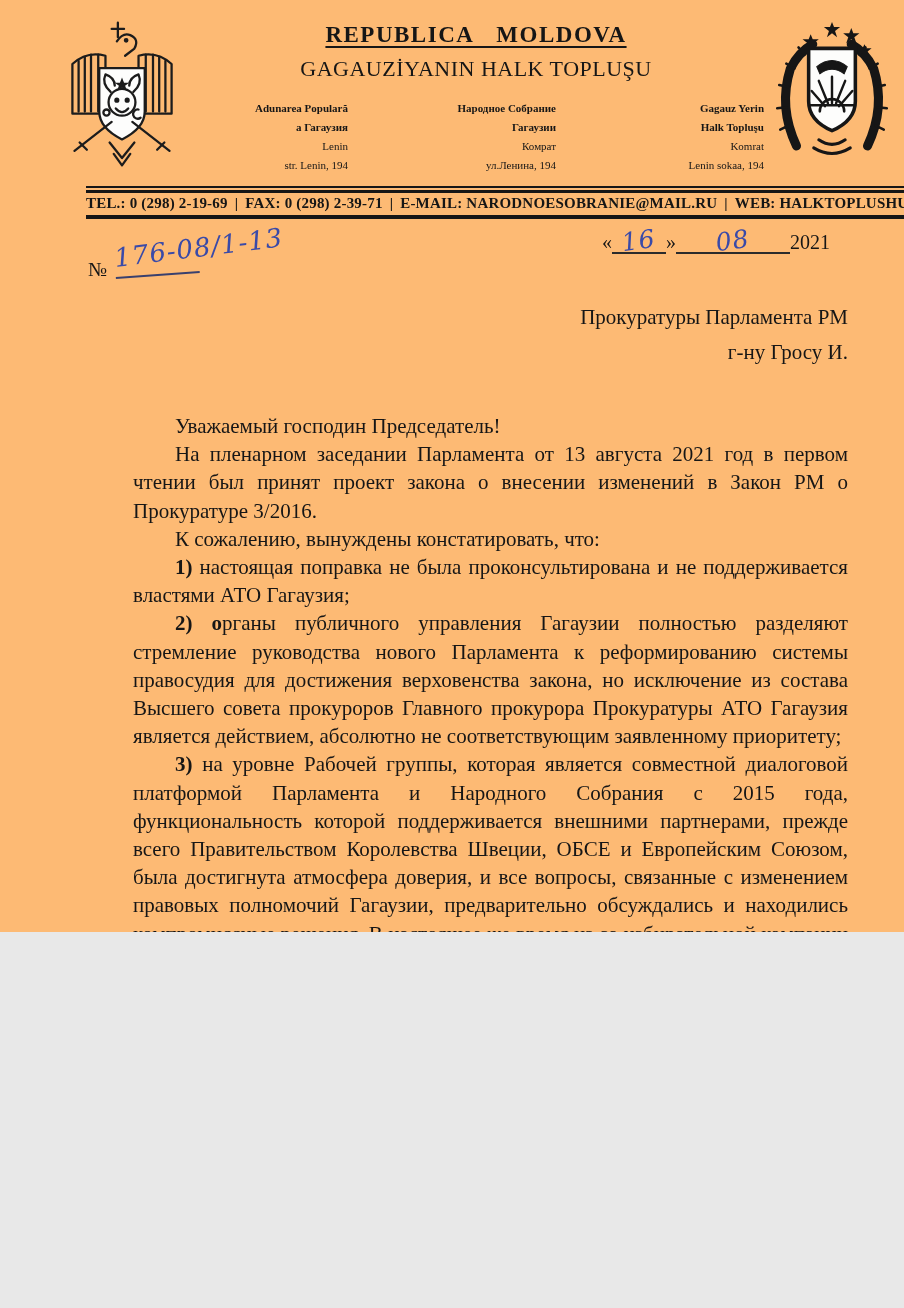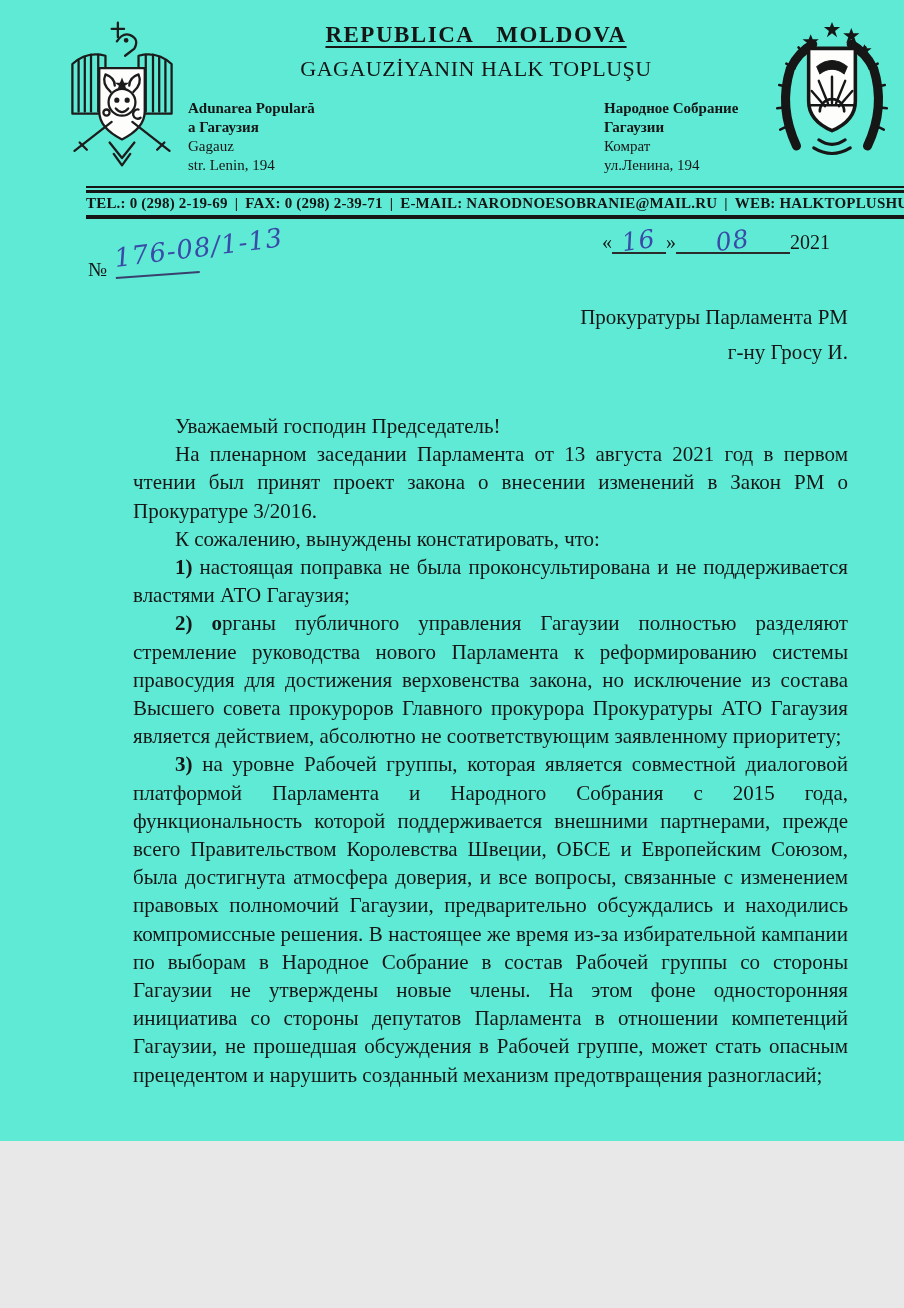--- a/index.html
+++ b/index.html
@@ -1,31 +1,31 @@
 <!DOCTYPE html>
 <html><head>
 <meta charset="utf-8">
 <style>
   html,body{margin:0;padding:0;background:#e8e8e8;}
   .page{
-    position:relative; width:904px; height:1141px; margin:0 auto;
-    background:#5eead4; color:#161616; overflow:hidden;
+    position:relative; width:904px; height:932px; margin:0 auto;
+    background:#fdba74; color:#161616; overflow:hidden;
     font-family:"Liberation Serif", serif;
   }
   
   .emblem-left{position:absolute; left:60px; top:16px; width:124px; height:156px;}
   .emblem-right{position:absolute; left:766px; top:12px; width:132px; height:156px;}
   .head-center{position:absolute; left:186px; top:22px; width:580px; text-align:center;}
   .country-title{
     font-size:23px; font-weight:bold; letter-spacing:1.5px; word-spacing:16px;
     text-decoration:underline; text-underline-offset:4px;
   }
   .org-title{font-size:22px; font-weight:normal; letter-spacing:.5px; margin-top:8px;}
   .addr-row{display:flex; justify-content:space-between; margin-top:17px; padding:0 2px;}
-  .addr-col{font-size:15px; line-height:19px; text-align:left; min-width:160px;}
+  .addr-col{font-size:11px; line-height:19px; text-align:right; min-width:160px;}
   .addr-col .b{font-weight:bold;}
   
   .contact-bar{position:absolute; left:86px; right:0; top:186px;}
   .rule{background:#161616;}
   .rule-a{height:2px;}
   .rule-b{height:3px; margin-top:2px;}
   .rule-c{height:4px;}
   .contact-text{
     text-align:center; font-weight:bold; font-size:15px; letter-spacing:.2px;
     padding:2px 0 3px 0; white-space:nowrap;
@@ -111,28 +111,34 @@
     </svg>
   </div>
 
   <div class="head-center">
     <div class="country-title">REPUBLICA MOLDOVA</div>
     <div class="org-title">GAGAUZİYANIN HALK TOPLUŞU</div>
     <div class="addr-row">
       <div class="addr-col">
         <div class="b">Adunarea Populară</div>
         <div class="b">a Гагаузия</div>
-        <div>Gagauz</div>
+        <div>Lenin</div>
         <div>str. Lenin, 194</div>
       </div>
       <div class="addr-col">
         <div class="b">Народное Собрание</div>
         <div class="b">Гагаузии</div>
         <div>Комрат</div>
         <div>ул.Ленина, 194</div>
+      </div>
+      <div class="addr-col">
+        <div class="b">Gagauz Yerin</div>
+        <div class="b">Halk Topluşu</div>
+        <div>Komrat</div>
+        <div>Lenin sokaa, 194</div>
       </div>
     </div>
   </div>
 
   <div class="contact-bar">
     <div class="rule rule-a"></div>
     <div class="rule rule-b"></div>
     <div class="contact-text"><span>TEL.: 0 (298) 2-19-69</span><span class="sep">|</span><span>FAX: 0 (298) 2-39-71</span><span class="sep">|</span><span>E-MAIL: NARODNOESOBRANIE@MAIL.RU</span><span class="sep">|</span><span>WEB: HALKTOPLUSHU.MD</span></div>
     <div class="rule rule-c"></div>
   </div>

